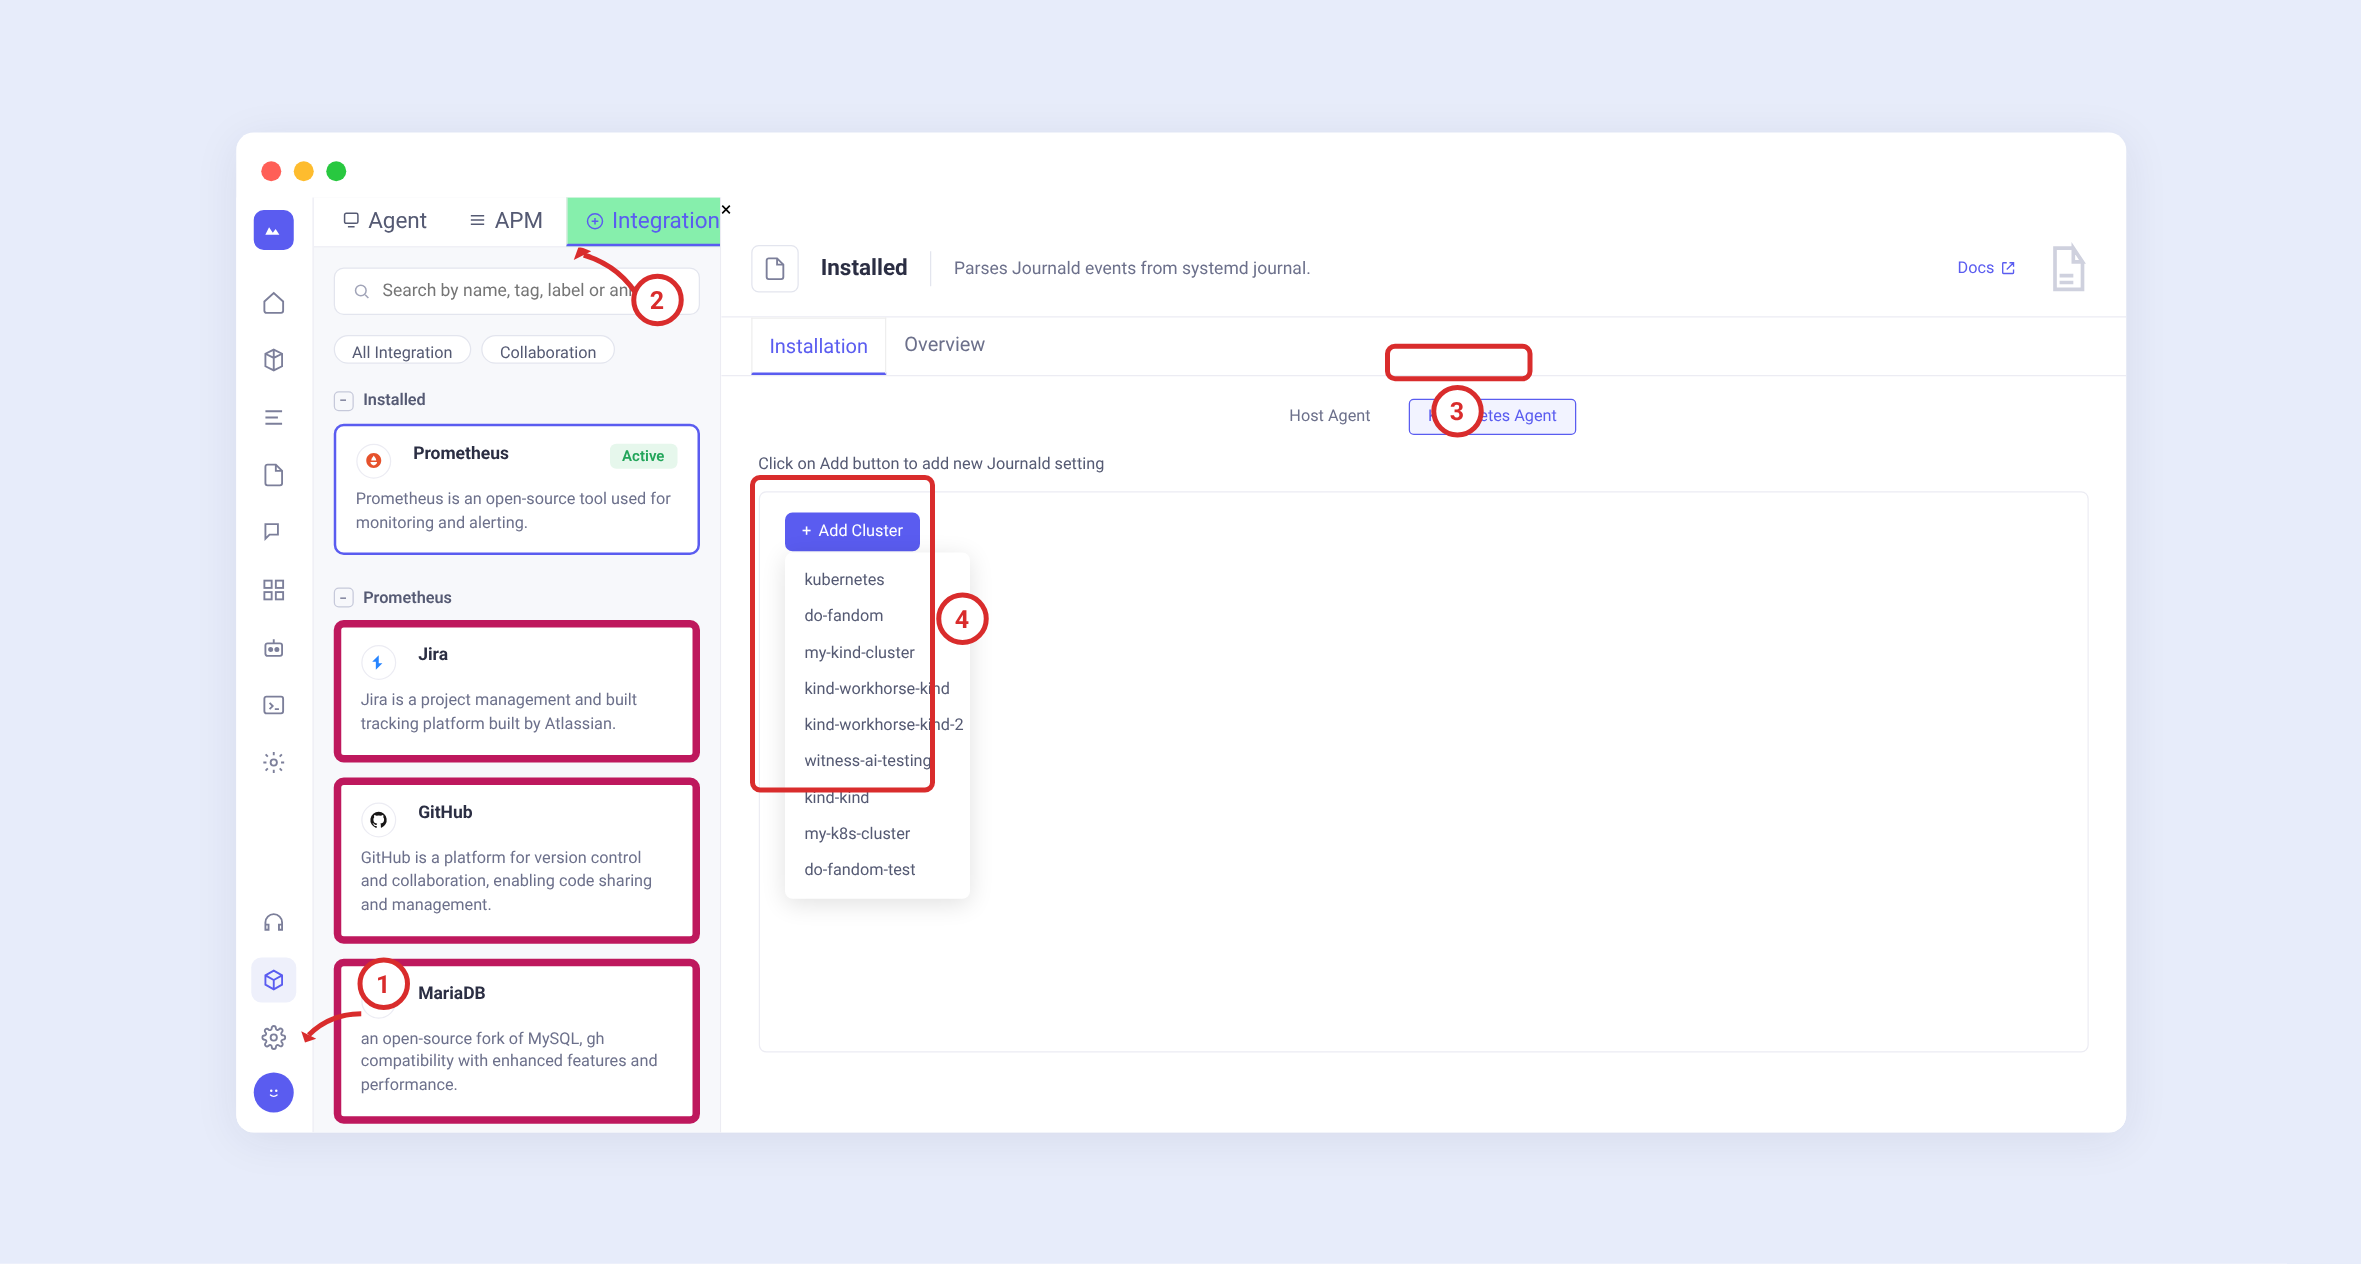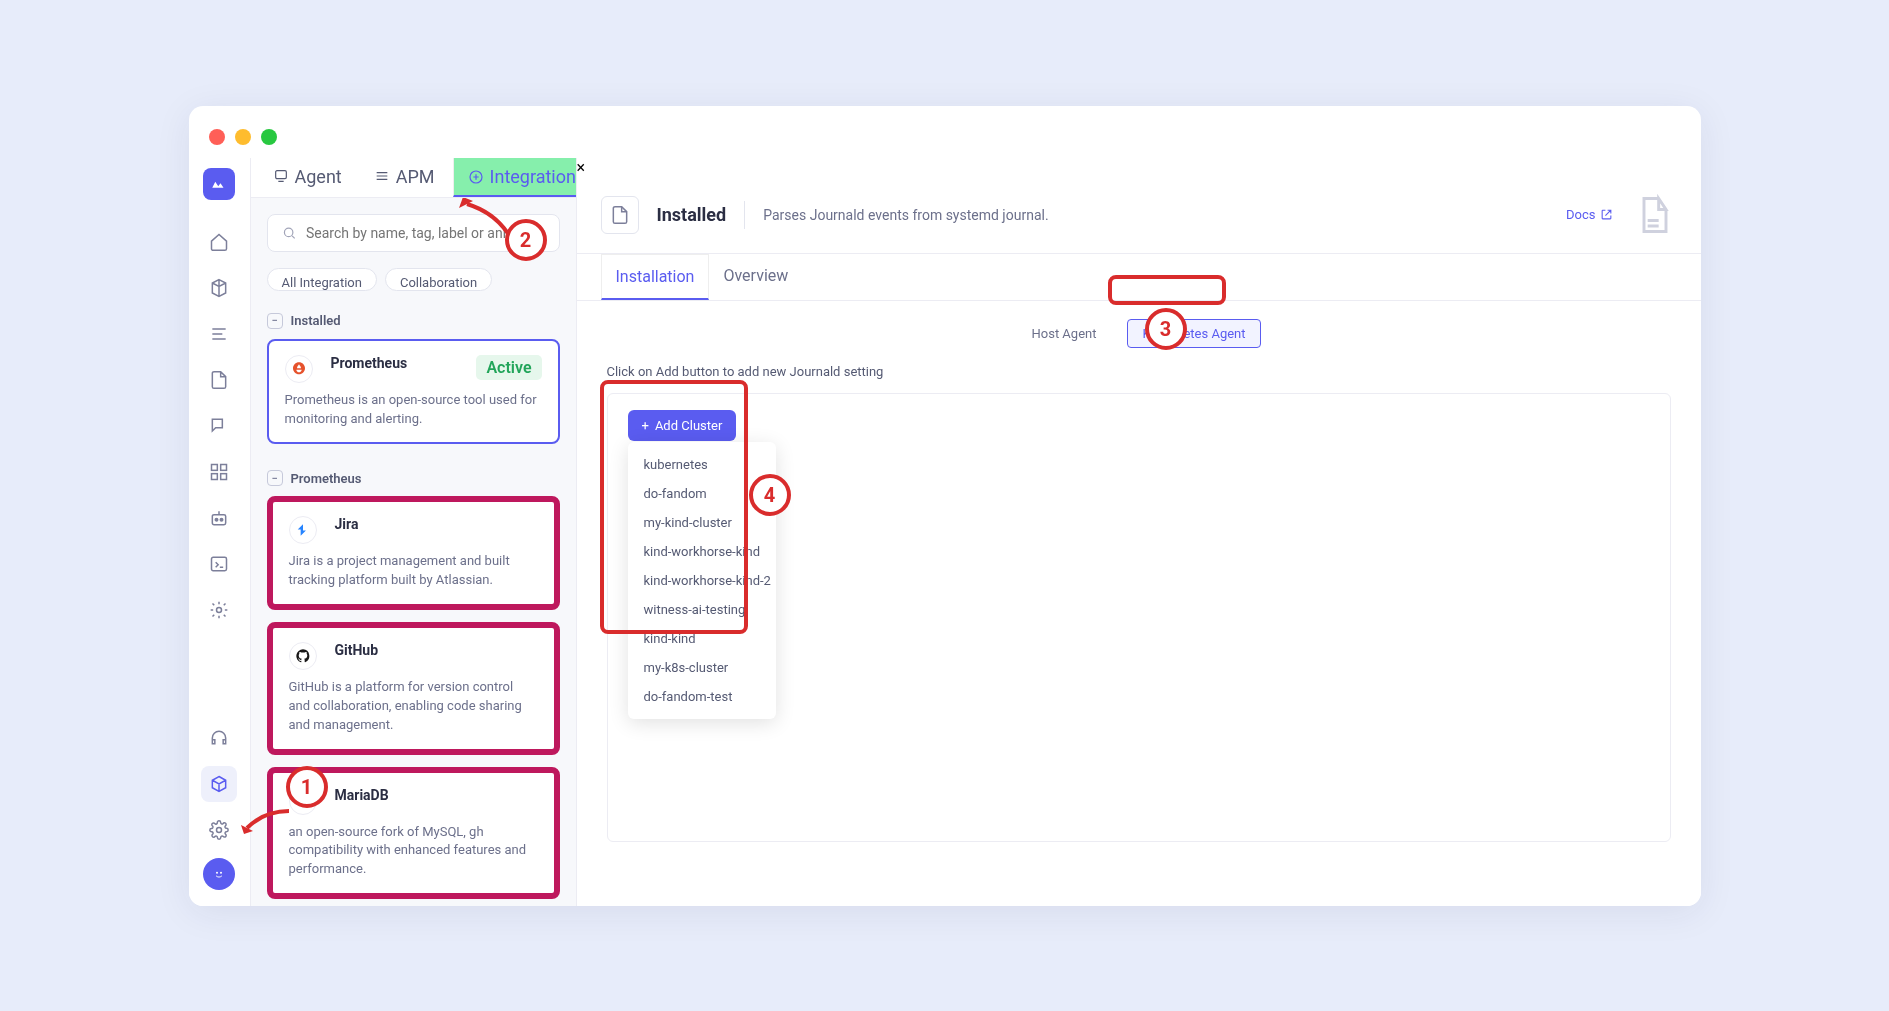--- a/index.html
+++ b/index.html
@@ -26,21 +26,21 @@
 .filter-row { display: flex; gap: 8px; padding: 0 16px 12px; overflow: hidden; }
 .filter-chip { border: 1px solid #e3e5ee; border-radius: 18px; padding: 6px 14px; font-size: 13px; color: #555a73; background: #fff; white-space: nowrap; }
 .section-head { display: flex; align-items: center; gap: 8px; padding: 10px 16px; font-size: 13px; color: #555a73; font-weight: 600; }
 .section-head .toggle { width: 16px; height: 16px; border: 1px solid #c6c9da; border-radius: 4px; display: flex; align-items: center; justify-content: center; font-size: 11px; color: #7c7f9a; }
 .cards { padding: 0 16px 16px; display: flex; flex-direction: column; gap: 12px; }
 .int-card { background: #fff; border: 6px solid #be185d; border-radius: 8px; padding: 14px 16px; }
 .int-card.selected { border: 2px solid #5a5cf0; }
 .int-card .hdr { display: flex; align-items: flex-start; gap: 18px; margin-bottom: 8px; }
 .int-card .ic { width: 28px; height: 28px; border-radius: 14px; border: 1px solid #ececf3; display: flex; align-items: center; justify-content: center; font-size: 14px; background:#fff; }
 .int-card .name { font-weight: 700; font-size: 14px; color: #2b2e43; }
-.int-card .badge { margin-left: auto; background: #e6f7ec; color: #22a55a; font-size: 16px; font-weight: 600; padding: 3px 10px; border-radius: 5px; }
+.int-card .badge { margin-left: auto; background: #e6f7ec; color: #22a55a; font-size: 12px; font-weight: 600; padding: 3px 10px; border-radius: 5px; }
 .int-card .desc { font-size: 13px; color: #6c708b; line-height: 1.45; }
 .detail-panel { flex: 1; background: #fff; display: flex; flex-direction: column; overflow: hidden; position: relative; }
 .detail-header { display: flex; align-items: center; padding: 16px 24px; border-bottom: 1px solid #ececf3; gap: 18px; }
 .detail-header .icon-box { width: 38px; height: 38px; border: 1px solid #e3e5ee; border-radius: 6px; display: flex; align-items: center; justify-content: center; color: #7c7f9a; }
 .detail-header .title { font-size: 18px; font-weight: 700; color: #2b2e43; }
 .detail-header .divider { width: 1px; height: 28px; background: #e3e5ee; }
 .detail-header .subtitle { font-size: 14px; color: #6c708b; }
 .detail-header .right { margin-left: auto; display: flex; align-items: center; gap: 20px; }
 .detail-header .docs-link { color: #5a5cf0; font-size: 13px; cursor: pointer; display: flex; align-items: center; gap: 4px; }
 .detail-tabs { display: flex; border-bottom: 1px solid #ececf3; padding: 0 24px; }

